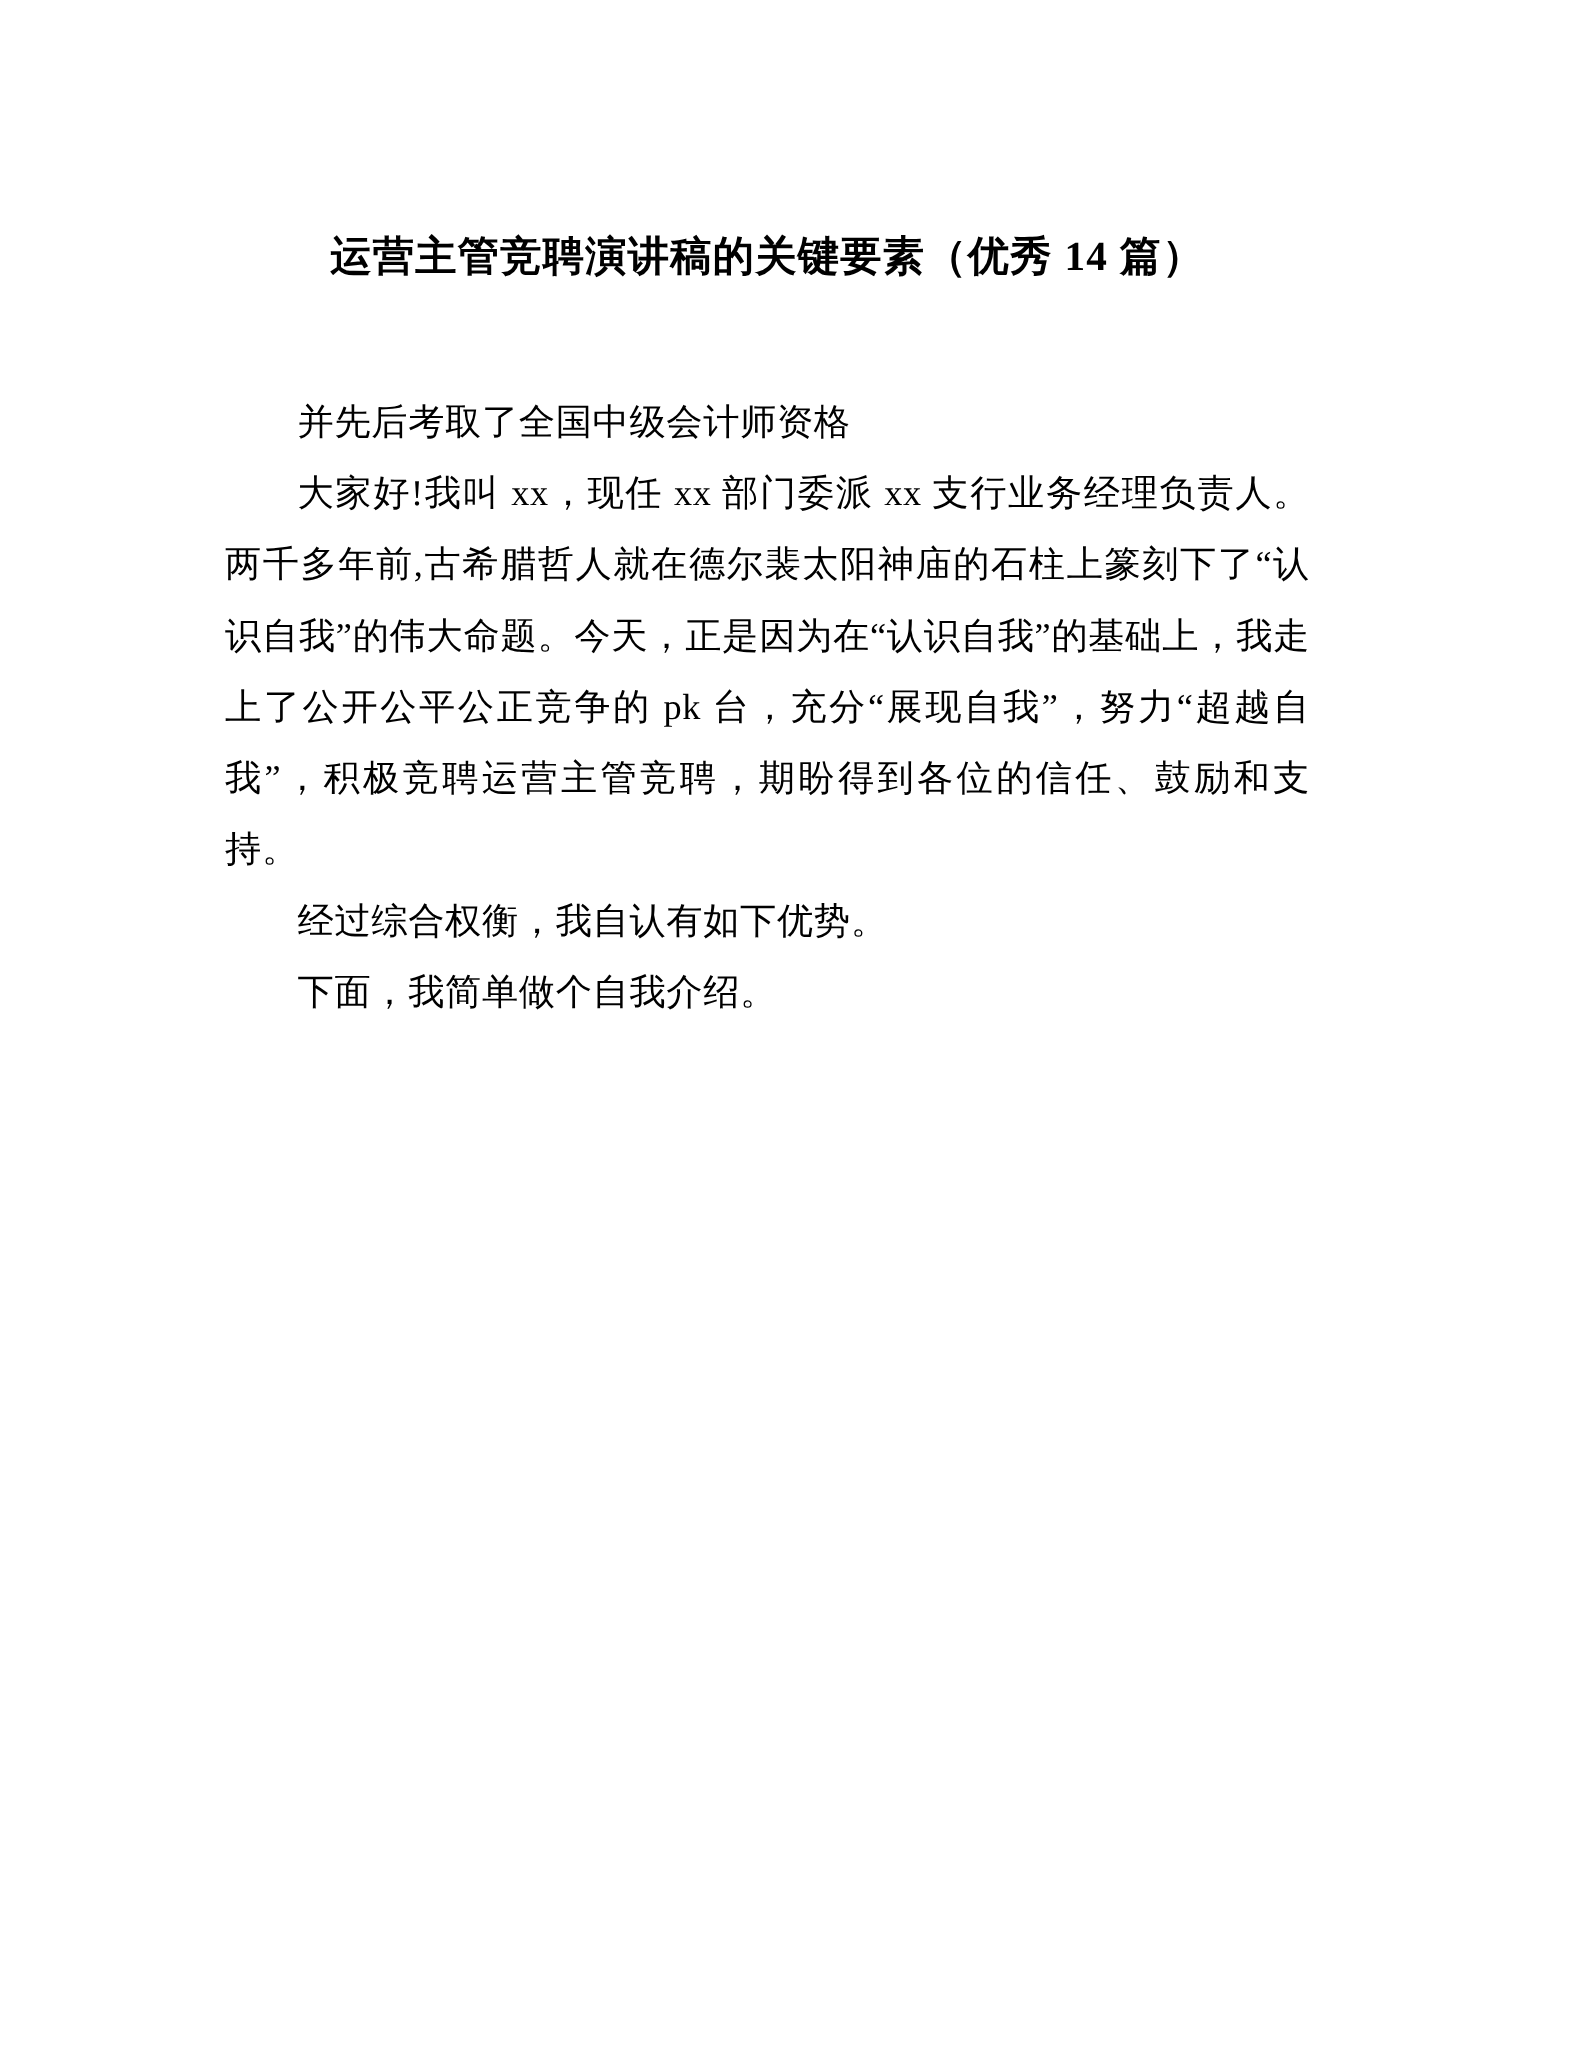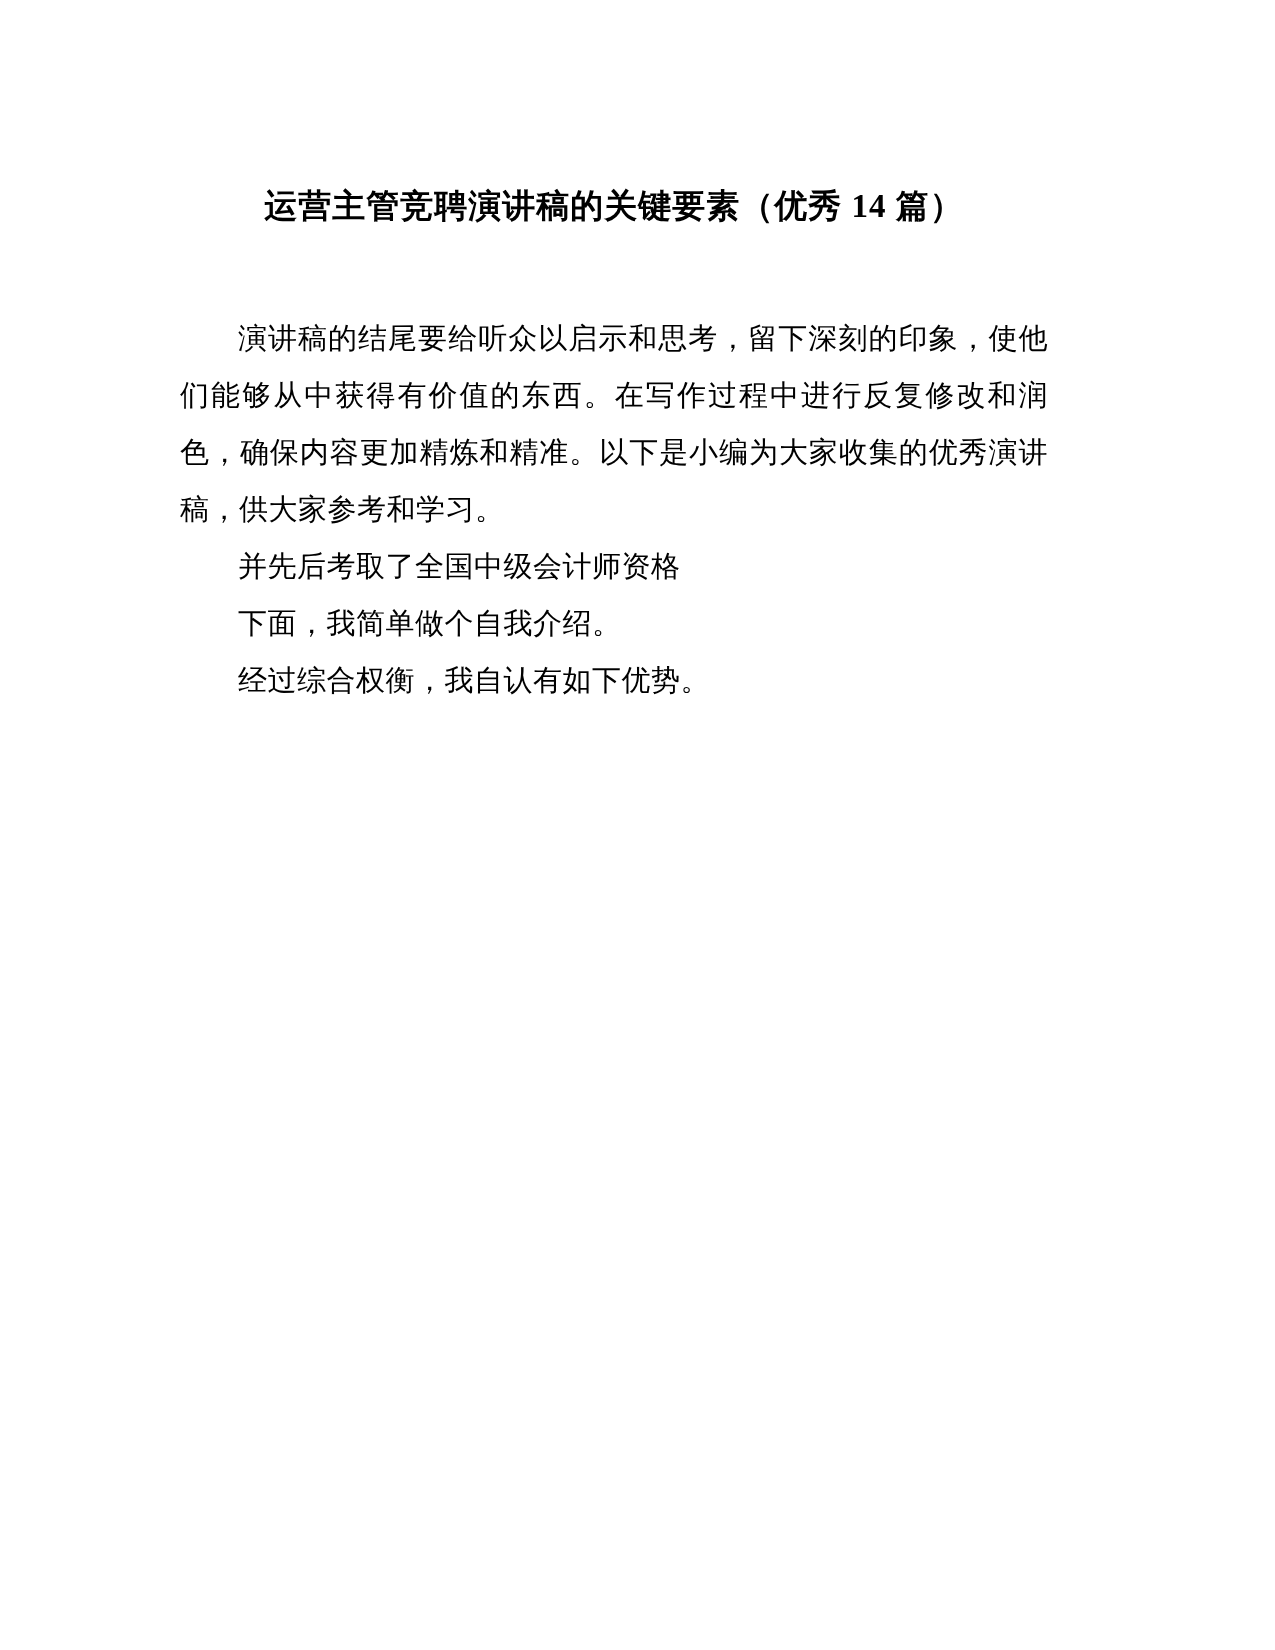--- a/index.html
+++ b/index.html
@@ -34,22 +34,22 @@
     text-align: justify;
     letter-spacing: 0.5px;
   }
 </style>
 </head>
 <body>
 
 <div class="page">
   <h1 class="doc-title">运营主管竞聘演讲稿的关键要素（优秀 14 篇）</h1>
 
-  <p class="para">演讲稿的结尾要给听众以启示和思考，留下深刻的印象，使他们能够从中获得有价值的东西。在写作过程中进行反复修改和润色，确保内容更加精炼和精准。以下是小编为大家收集的优秀演讲稿，供大家参考和学习。</p>
 
   <p class="para">并先后考取了全国中级会计师资格</p>
 
+  <p class="para">大家好!我叫 xx，现任 xx 部门委派 xx 支行业务经理负责人。两千多年前,古希腊哲人就在德尔裴太阳神庙的石柱上篆刻下了“认识自我”的伟大命题。今天，正是因为在“认识自我”的基础上，我走上了公开公平公正竞争的 pk 台，充分“展现自我”，努力“超越自我”，积极竞聘运营主管竞聘，期盼得到各位的信任、鼓励和支持。</p>
+
+  <p class="para">经过综合权衡，我自认有如下优势。</p>
 
   <p class="para">下面，我简单做个自我介绍。</p>
-
-  <p class="para">经过综合权衡，我自认有如下优势。</p>
 
 </div>
 
 </body></html>

